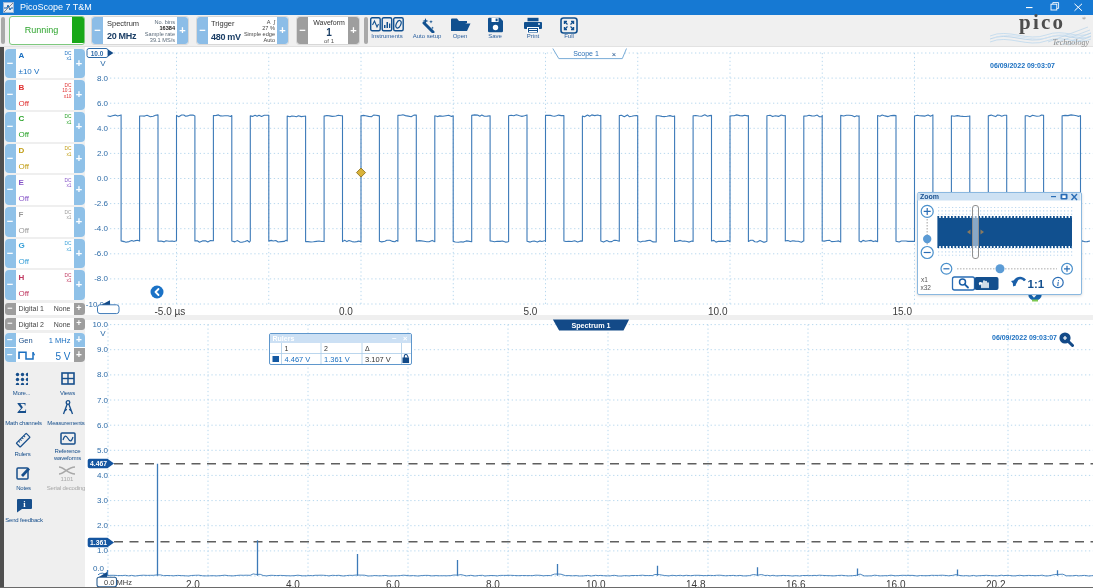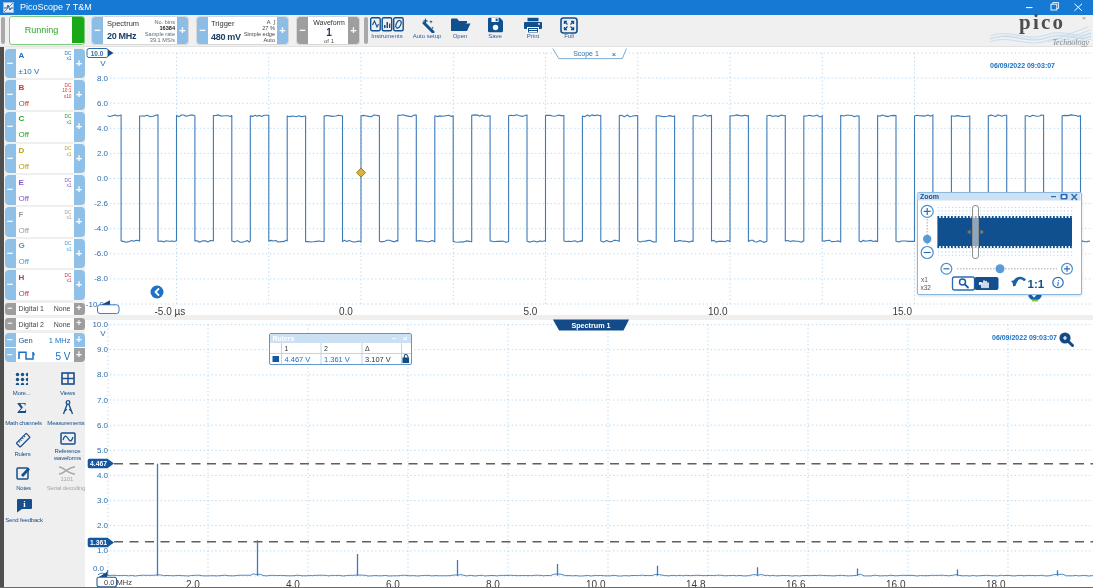--- a/index.html
+++ b/index.html
@@ -432,21 +432,21 @@
 <text x="11.5" y="8" font-size="6.8" font-weight="bold" fill="#fff" text-anchor="middle" font-family="Liberation Sans">1.361</text>
 </svg>
 <div class="xlab" style="left:186px;top:578.5px">2.0</div>
 <div class="xlab" style="left:286px;top:578.5px">4.0</div>
 <div class="xlab" style="left:386px;top:578.5px">6.0</div>
 <div class="xlab" style="left:486px;top:578.5px">8.0</div>
 <div class="xlab" style="left:586px;top:578.5px">10.0</div>
 <div class="xlab" style="left:686px;top:578.5px">14.8</div>
 <div class="xlab" style="left:786px;top:578.5px">16.6</div>
 <div class="xlab" style="left:886px;top:578.5px">16.0</div>
-<div class="xlab" style="left:986px;top:578.5px">18.0</div>
+<div class="xlab" style="left:986px;top:578.5px">20.2</div>
 <svg class="abs" style="left:95px;top:568px" width="45" height="20" viewBox="0 0 45 20">
 <path d="M3 6.8 Q7.5 3.2 12 7.4" fill="none" stroke="#3c7ab8" stroke-width="1"></path>
 <path d="M3.5 9.2 L12 4 L12 9.2 Z" fill="#134a88"></path>
 <rect x="2" y="9.2" width="19.5" height="9.6" rx="2" fill="#fff" stroke="#2c5f92" stroke-width="1.1"></rect>
 <text x="9" y="16.8" font-size="7.5" fill="#3c3c3c" font-family="Liberation Sans">0.0 MHz</text>
 </svg>
 <div class="abs" style="left:905px;top:333.5px;width:152px;text-align:right;font-size:7px;font-weight:bold;color:#1a6fc0">06/09/2022 09:03:07</div>
 <svg class="abs" style="left:1059px;top:331.5px" width="15" height="15" viewBox="0 0 15 15">
 <circle cx="6" cy="6" r="4.6" fill="#134a88"></circle>
 <circle cx="6" cy="6" r="4.6" fill="none" stroke="#134a88" stroke-width="2"></circle>

